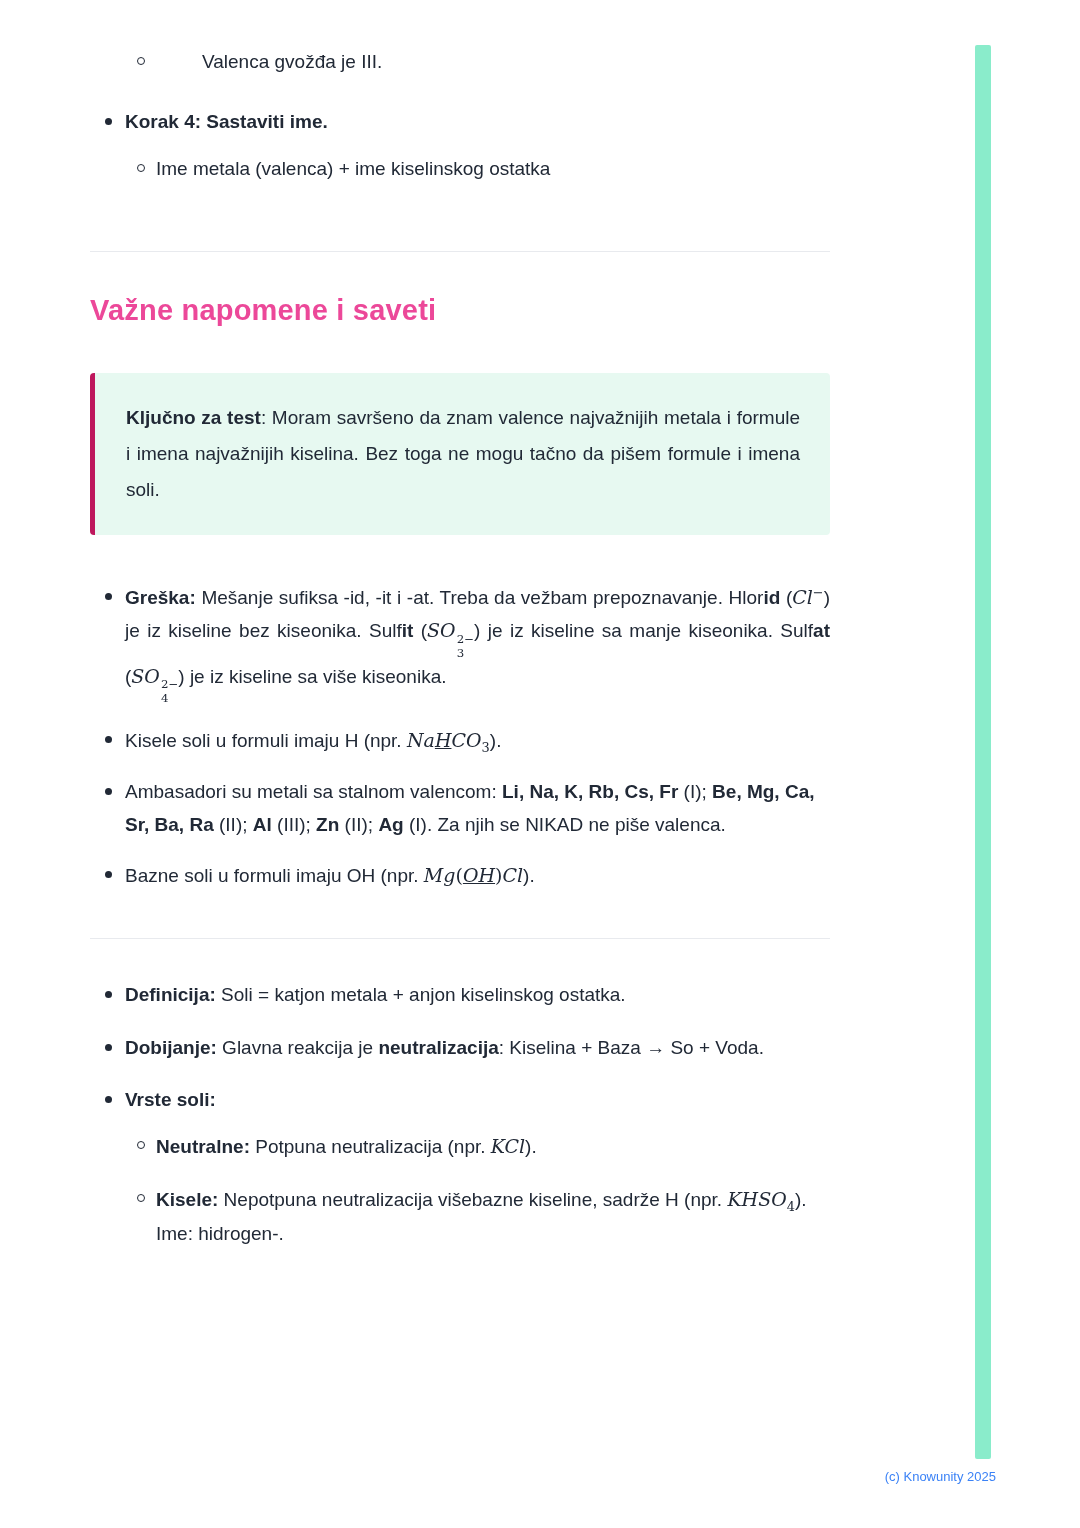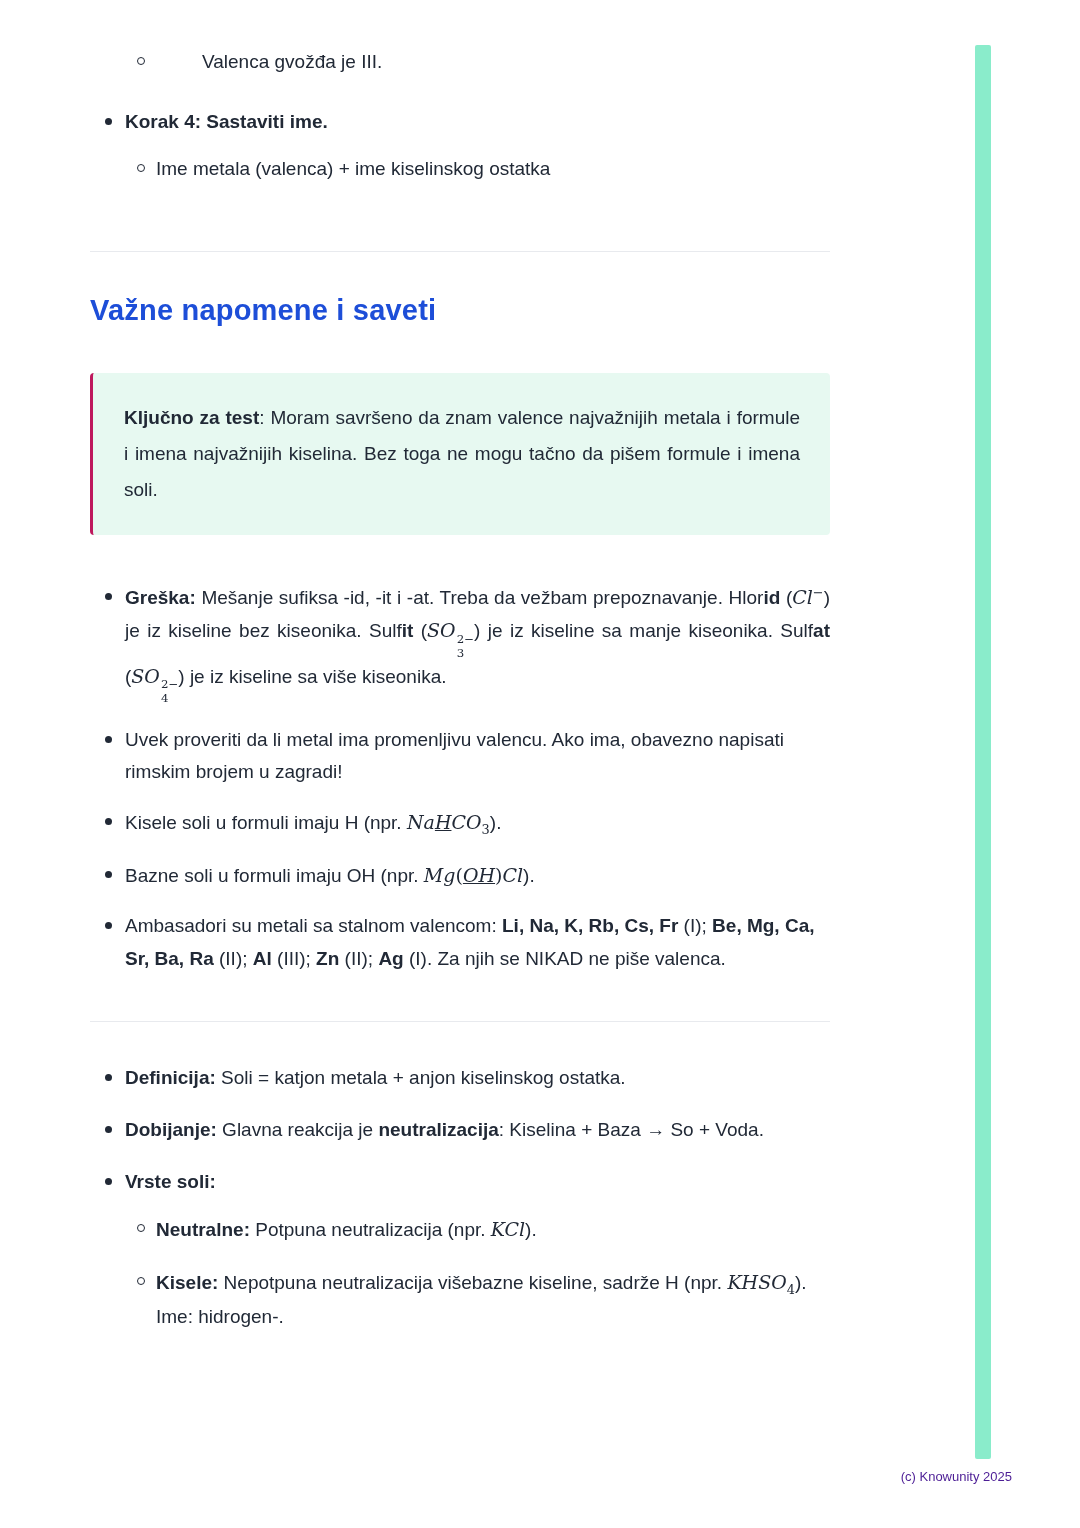--- a/index.html
+++ b/index.html
@@ -26,45 +26,45 @@
   .circle { width:6px; height:6px; background:transparent; border:1.6px solid #212936; margin:11px 11px 0 12px; }
   .txt { flex:1 1 auto; }
   .body { flex:1 1 auto; }
   .justify { text-align:justify; }
   ul.nested { list-style:none; margin:14px 0 0 0; padding:0; }
   ul.nested .li { margin-bottom:20px; }
   ul.standalone-sub { margin-left:35px; margin-bottom:28px; }
   ul.standalone-sub .li { margin-bottom:0;gap:46px; }
   .divider { border:none; border-top:1px solid #e8eaee; margin:46px 0 0 0; height:0; }
   .heading {
-    color:#1d4ed8; font-size:29px; font-weight:700;
+    color:#ec4899; font-size:29px; font-weight:700;
     margin:42px 0 0 0; letter-spacing:0.2px;
   }
   .callout {
     margin-top:46px;
     background:#e7f9f1;
-    border-left:3px solid #be185d;
+    border-left:5px solid #be185d;
     border-radius:4px;
     padding:27px 30px 27px 31px;
   }
   .callout-text { margin:0; font-size:19px; line-height:1.9; text-align:justify; }
   .notes-list { margin-top:46px !important; }
   .review-list { margin-top:40px !important; }
   .review-list > .li { margin-bottom:20px; }
   .math { font-family:"DejaVu Serif","Liberation Serif",serif; }
   .math i { }
   .math sub, .math sup { font-style:normal; font-size:0.68em; }
   .ss {
     display:inline-flex; flex-direction:column; align-items:flex-start;
     font-size:0.62em; font-style:normal; line-height:1.2;
     vertical-align:-0.45em; margin-left:1px;
   }
   .footer {
-    position:absolute; right:68px; bottom:44px;
-    font-size:13px; color:#4c1d95;
+    position:absolute; right:84px; bottom:44px;
+    font-size:13px; color:#3b82f6;
   }
 </style>
 </head>
 <body>
 
 <div class="page">
   <div class="edge-strip"></div>
 
   <main class="content">
 
@@ -104,33 +104,29 @@
         <span class="txt justify"><b>Greška:</b> Mešanje sufiksa -id, -it i -at. Treba da vežbam prepoznavanje. Hlor<b>id</b> (<span class="math"><i>Cl</i><sup>−</sup></span>) je iz kiseline bez kiseonika. Sulf<b>it</b> (<span class="math"><i>SO</i><span class="ss">
                 <span>2−</span>
                 <span>3</span>
               </span></span>) je iz kiseline sa manje kiseonika. Sulf<b>at</b> (<span class="math"><i>SO</i><span class="ss">
                 <span>2−</span>
                 <span>4</span>
               </span></span>) je iz kiseline sa više kiseonika.</span>
       </li>
       <li class="li">
         <span class="marker dot"></span>
-        <span class="txt">Uvek proveriti da li metal ima promenljivu valencu. Ako ima, obavezno napisati rimskim brojem u zagradi!</span>
-      </li>
-      <li class="li">
-        <span class="marker dot"></span>
         <span class="txt">Kisele soli u formuli imaju H (npr. <span class="math"><i>Na<u>H</u>CO</i><sub>3</sub></span>).</span>
       </li>
       <li class="li">
         <span class="marker dot"></span>
-        <span class="txt">Bazne soli u formuli imaju OH (npr. <span class="math"><i>Mg</i>(<u><i>OH</i></u>)<i>Cl</i></span>).</span>
+        <span class="txt">Ambasadori su metali sa stalnom valencom: <b>Li, Na, K, Rb, Cs, Fr</b> (I); <b>Be, Mg, Ca, Sr, Ba, Ra</b> (II); <b>Al</b> (III); <b>Zn</b> (II); <b>Ag</b> (I). Za njih se NIKAD ne piše valenca.</span>
       </li>
       <li class="li">
         <span class="marker dot"></span>
-        <span class="txt">Ambasadori su metali sa stalnom valencom: <b>Li, Na, K, Rb, Cs, Fr</b> (I); <b>Be, Mg, Ca, Sr, Ba, Ra</b> (II); <b>Al</b> (III); <b>Zn</b> (II); <b>Ag</b> (I). Za njih se NIKAD ne piše valenca.</span>
+        <span class="txt">Bazne soli u formuli imaju OH (npr. <span class="math"><i>Mg</i>(<u><i>OH</i></u>)<i>Cl</i></span>).</span>
       </li>
     </ul>
 
     <hr class="divider">
 
 
     <ul class="list review-list">
       <li class="li">
         <span class="marker dot"></span>
         <span class="txt"><b>Definicija:</b> Soli = katjon metala + anjon kiselinskog ostatka.</span>

